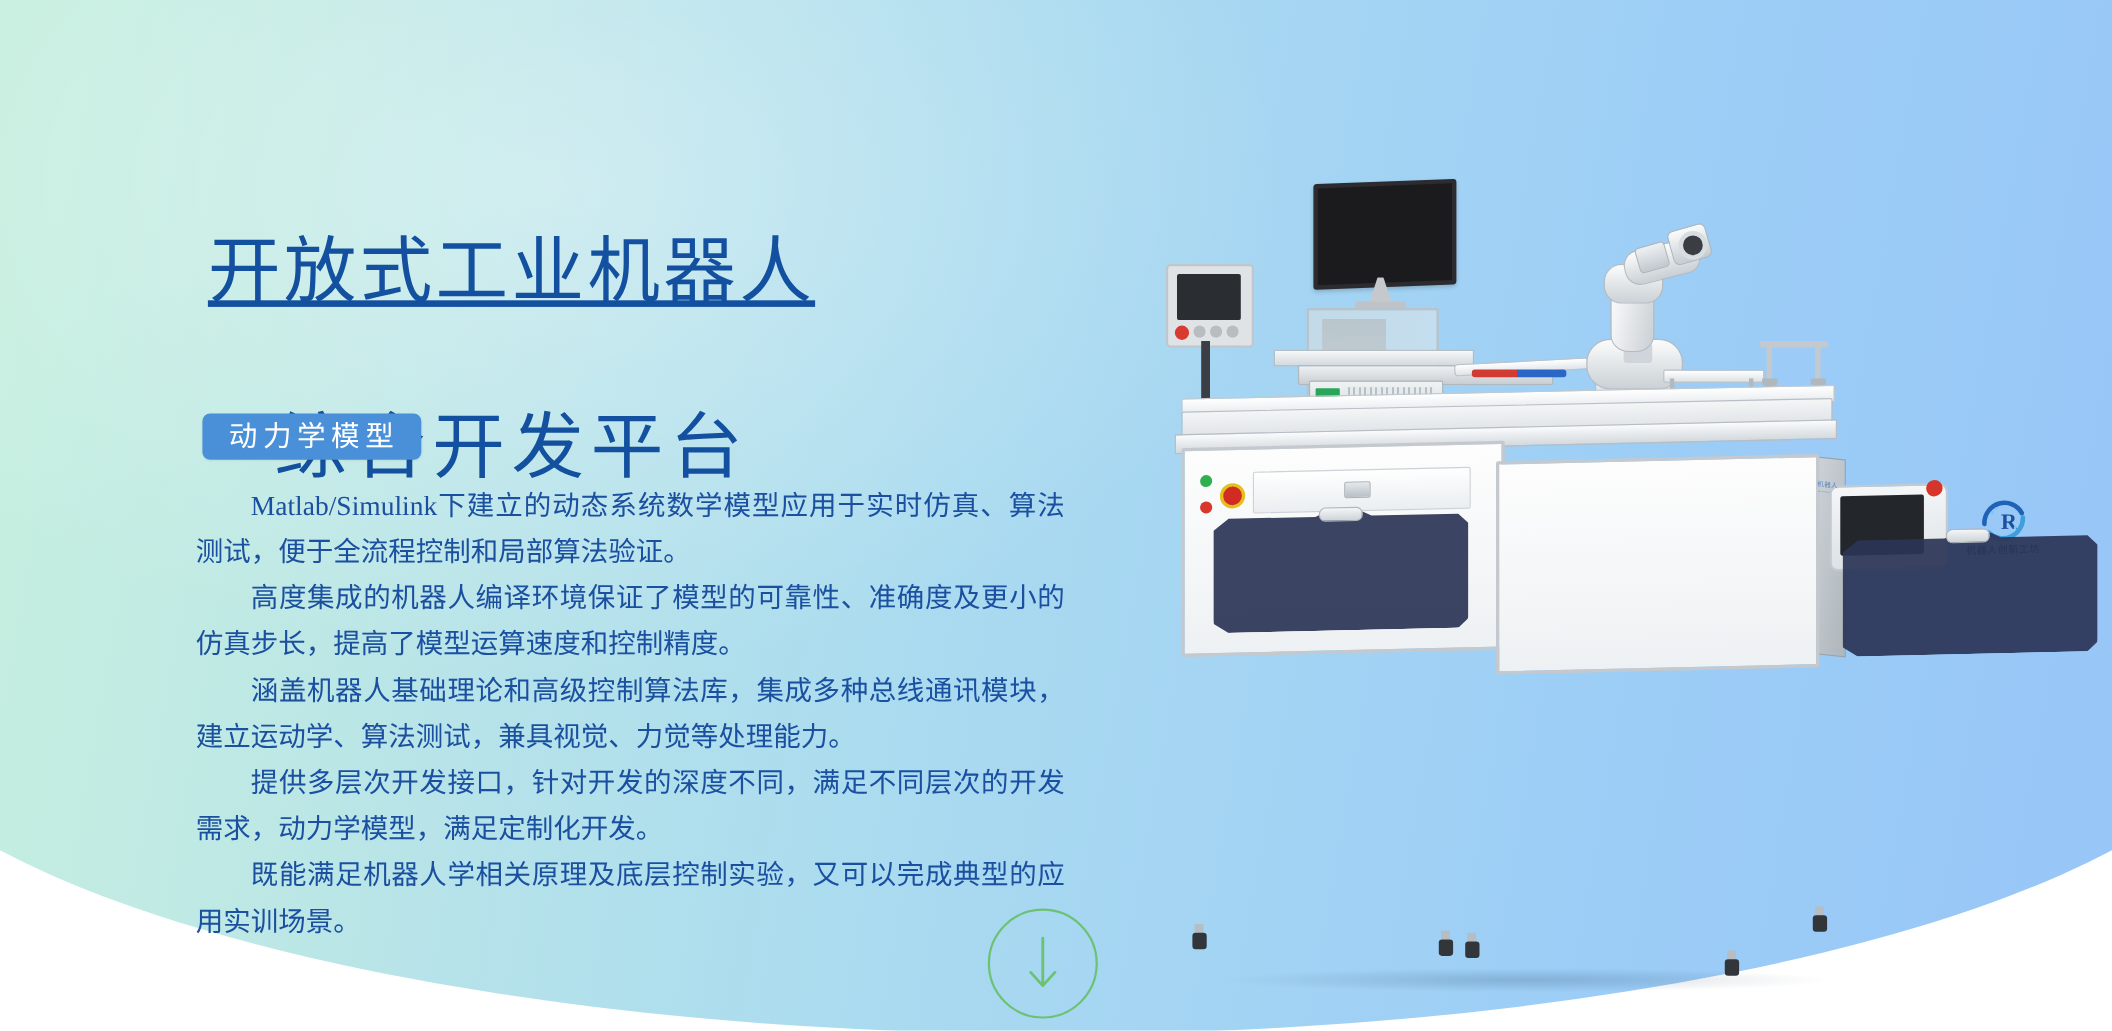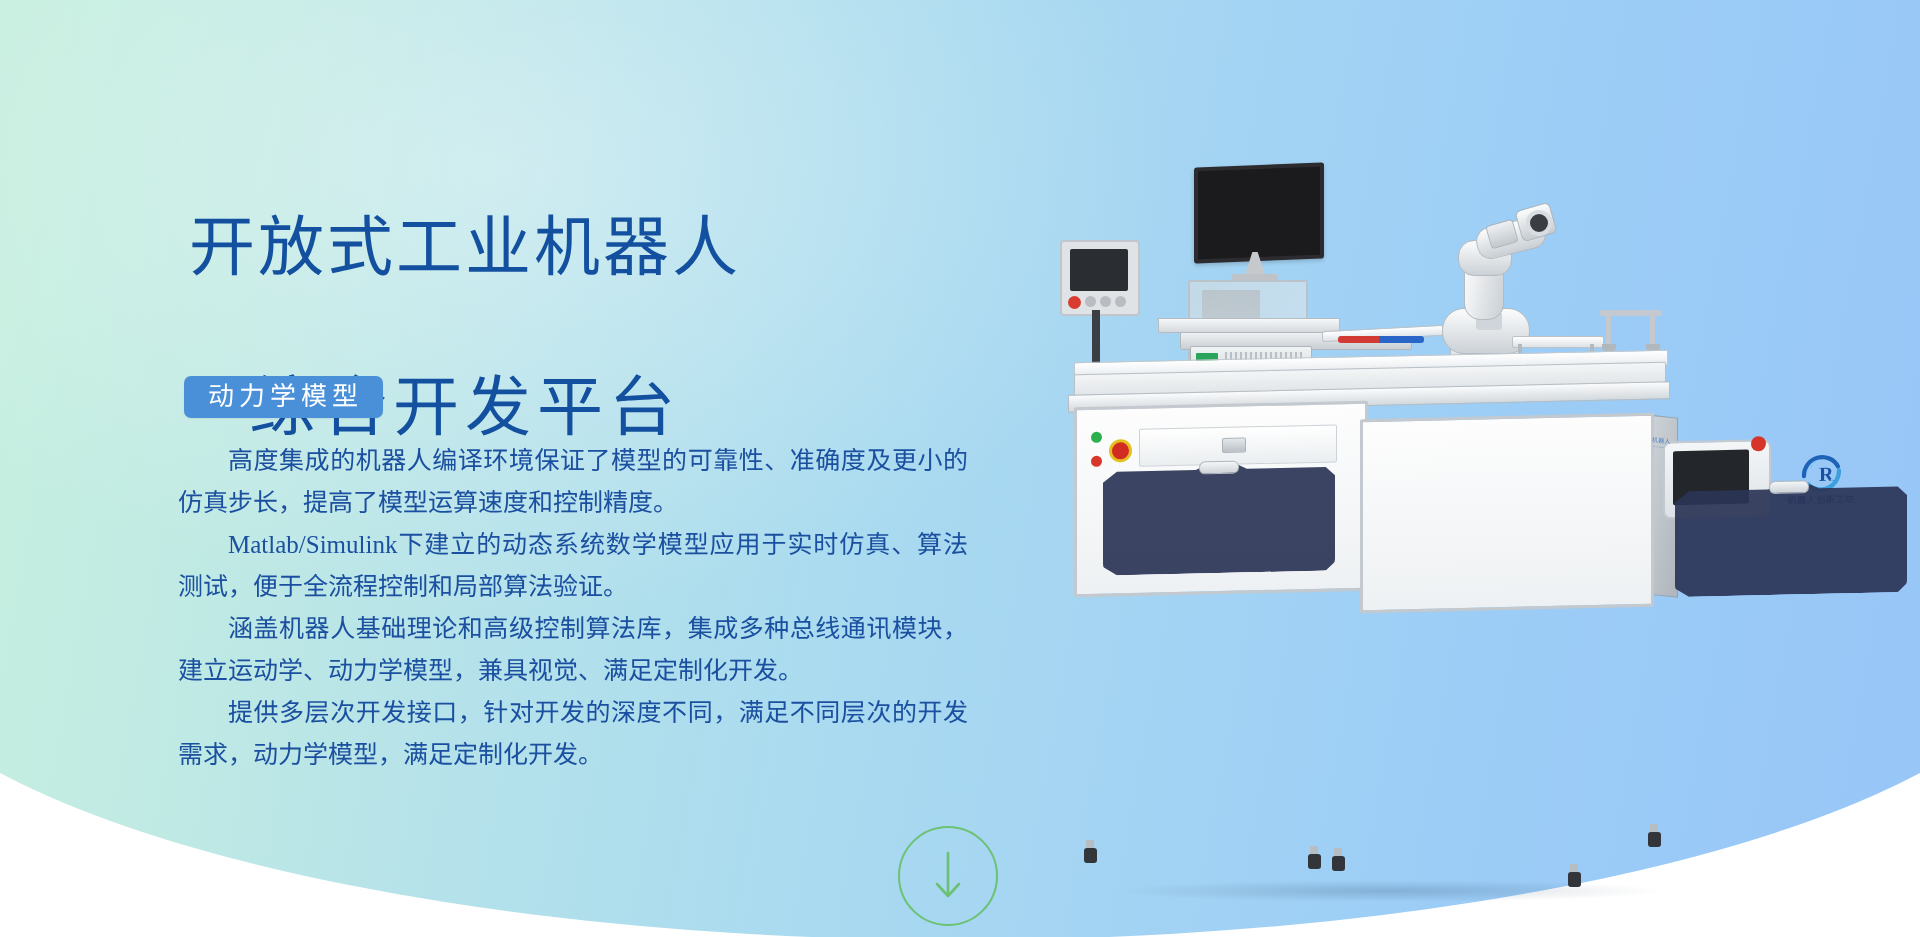--- a/index.html
+++ b/index.html
@@ -36,21 +36,21 @@
     position:absolute;left:0;top:128px;width:930px;
     text-align:center;
     color:#13509f;
     font-family:"Liberation Serif","DejaVu Serif",serif;
     font-size:66px;
     line-height:80px;
     letter-spacing:3px;
     font-weight:400;
     white-space:pre-line;
   }
-  .headline .l1{display:block;}
+  .headline .l1{display:block;text-decoration:underline;}
   .headline .l2{display:block;letter-spacing:6px;}
 
   .badge{
     position:absolute;left:184px;top:376px;
     background:#4a90d9;
     color:#ffffff;
     font-family:"Liberation Serif","DejaVu Serif",serif;
     font-size:26px;
     letter-spacing:5px;
     padding:7px 20px 8px 24px;
@@ -229,24 +229,25 @@
   <div class="left-col">
 
     <div class="headline">
       <span class="l1">开放式工业机器人</span>
       <span class="l2">综合开发平台</span>
     </div>
 
     <div class="badge">动力学模型</div>
 
     <div class="body-copy">
+      <p>Matlab/Simulink下建立的动态系统数学模型应用于实时仿真、算法测试，便于全流程控制和局部算法验证。</p>
       <p>高度集成的机器人编译环境保证了模型的可靠性、准确度及更小的仿真步长，提高了模型运算速度和控制精度。</p>
-      <p>Matlab/Simulink下建立的动态系统数学模型应用于实时仿真、算法测试，便于全流程控制和局部算法验证。</p>
-      <p>涵盖机器人基础理论和高级控制算法库，集成多种总线通讯模块，建立运动学、动力学模型，兼具视觉、满足定制化开发。</p>
+      <p>涵盖机器人基础理论和高级控制算法库，集成多种总线通讯模块，建立运动学、算法测试，兼具视觉、力觉等处理能力。</p>
       <p>提供多层次开发接口，针对开发的深度不同，满足不同层次的开发需求，动力学模型，满足定制化开发。</p>
+      <p>既能满足机器人学相关原理及底层控制实验，又可以完成典型的应用实训场景。</p>
     </div>
 
     <div class="scroll-cue">
       <span>
         <svg width="40" height="54" viewBox="0 0 40 54" fill="none">
           <path d="M20 4 V46" stroke="#6cc173" stroke-width="2.6" stroke-linecap="round"></path>
           <path d="M9 35 L20 47 L31 35" stroke="#6cc173" stroke-width="2.6" fill="none" stroke-linecap="round" stroke-linejoin="round"></path>
         </svg>
       </span>
     </div>

